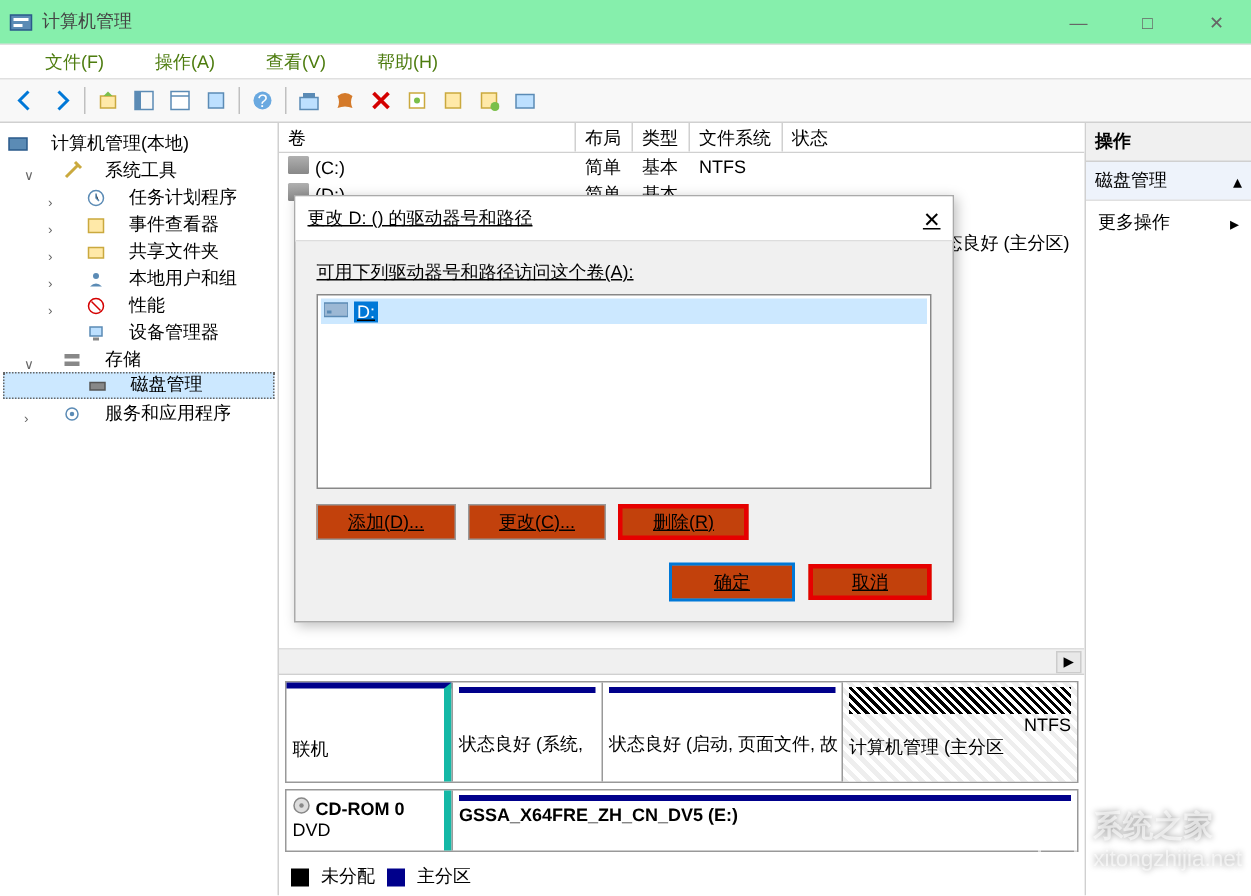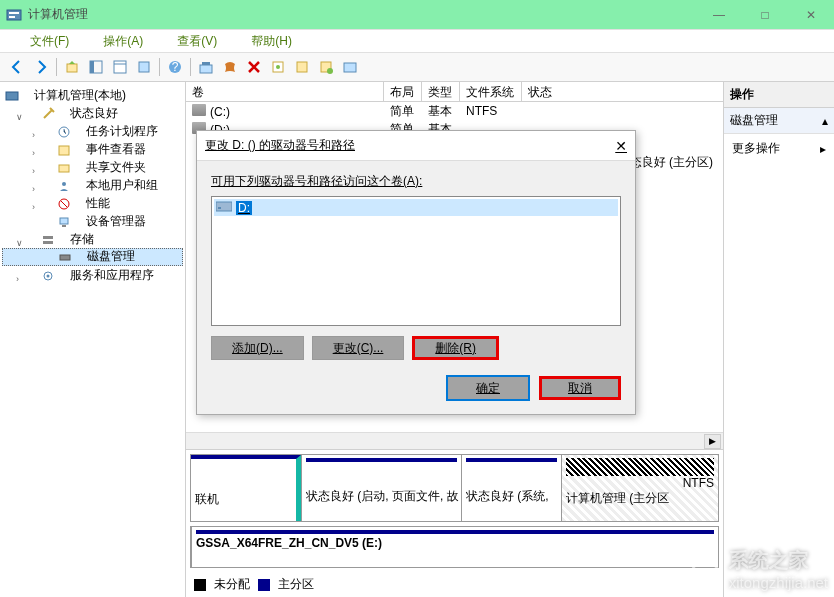--- a/index.html
+++ b/index.html
@@ -66,30 +66,30 @@
 .dlg-title { height: 30px; background: #fff; display: flex; align-items: center; padding: 0 8px; border-bottom: 1px solid #ddd; }
 .dlg-title .t { flex: 1; }
 .dlg-title .xbtn { width: 30px; text-align: right; font-size: 14px; }
 .dlg-body { padding: 12px 14px 6px 14px; }
 .dlg-body .msg { margin-bottom: 6px; }
 .listbox { background: #fff; border: 1px solid #888; height: 130px; padding: 2px; }
 .listbox .item { display: flex; align-items: center; gap: 4px; padding: 1px 2px; }
 .listbox .item.sel { background: #cce8ff; }
 .listbox .item.sel .lbl { background: #0078d7; color: #fff; padding: 0 2px; }
 .btn-row { display: flex; gap: 8px; margin-top: 10px; }
-.btn { min-width: 82px; height: 24px; border: 1px solid #999; background: #a3a3a3; display: inline-flex; align-items: center; justify-content: center; padding: 0 20px; }
+.btn { min-width: 82px; height: 24px; border: 1px solid #999; background: #c2410c; display: inline-flex; align-items: center; justify-content: center; padding: 0 20px; }
 .dlg-foot { display: flex; justify-content: flex-end; gap: 10px; padding: 10px 14px 14px 14px; }
 .hl-red { border: 3px solid #e60000; }
 .hl-blue { outline: 2px solid #0078d7; outline-offset: -1px; }
 
 
 .hscroll { height: 17px; background: #f0f0f0; border-top: 1px solid #ddd; display:flex; justify-content:flex-end; align-items:center; padding-right:2px; }
 .hscroll .ar { width:17px; height:15px; border:1px solid #ccc; background:#e8e8e8; display:flex; align-items:center; justify-content:center; font-size:9px; }
 
-.watermark { position: absolute; right: 6px; bottom: 6px; color: rgba(255,255,255,0.6); font-size: 18px; text-shadow: 0 0 4px rgba(0,0,0,0.4); z-index: 200; display:flex; align-items:center; gap:6px; }
+.watermark { position: absolute; right: 6px; bottom: 16px; color: rgba(255,255,255,0.6); font-size: 18px; text-shadow: 0 0 4px rgba(0,0,0,0.4); z-index: 200; display:flex; align-items:center; gap:6px; }
 .watermark svg { opacity:0.6; }
 </style>
 </head>
 <body>
 
 <div class="titlebar">
   <span class="app-icon">
     <svg width="16" height="16" viewBox="0 0 16 16">
         <rect x="1" y="3" width="14" height="10" fill="#5b8bb5" stroke="#2a5a8a"></rect>
         <rect x="3" y="5" width="10" height="2" fill="#fff"></rect>
@@ -211,21 +211,21 @@
         </span>
       <span>计算机管理(本地)</span>
     </div>
     <div class="tree-row indent1">
       <span class="twisty">∨</span>
       <span class="ticon">
           <svg width="14" height="14">
             <path d="M3 11 L11 3 M9 1 L13 5" stroke="#caa93e" stroke-width="2"></path>
           </svg>
         </span>
-      <span>状态良好</span>
+      <span>系统工具</span>
     </div>
     <div class="tree-row indent2">
         <span class="twisty">›</span>
         <span class="ticon">
           <svg width="12" height="12">
             <circle cx="6" cy="6" r="5" fill="none" stroke="#5b8bb5"></circle>
             <path d="M6 3 L6 6 L8 8" stroke="#5b8bb5"></path>
           </svg>
         </span>
         <span>任务计划程序</span>
@@ -339,26 +339,34 @@
     <div class="hscroll">
       <div class="ar">▶</div>
     </div>
 
     <div class="disk-area">
       <div class="disk-block" style="height:68px">
         <div class="disk-label" style="border-top:4px solid #00008b">
           <div style="margin-top:28px">联机</div>
         </div>
         <div class="disk-parts">
+          <div class="part" style="width:100px"><div class="bar"></div><div style="height:24px"></div><span>状态良好 (系统, </span></div>
           <div class="part" style="width:160px"><div class="bar"></div><div style="height:24px"></div><span>状态良好 (启动, 页面文件, 故</span></div>
-          <div class="part" style="width:100px"><div class="bar"></div><div style="height:24px"></div><span>状态良好 (系统, </span></div>
           <div class="part hatch" style="flex:1"><div class="bar"></div><div style="text-align:right">NTFS</div><span>计算机管理 (主分区</span></div>
         </div>
       </div>
       <div class="disk-block" style="height:42px">
+        <div class="disk-label">
+          <span><svg width="12" height="12">
+                <circle cx="6" cy="6" r="5" fill="#ddd" stroke="#888"></circle>
+                <circle cx="6" cy="6" r="1.5" fill="#888"></circle>
+              </svg></span>
+          <span class="dn">CD-ROM 0</span><br>
+          <span>DVD</span>
+        </div>
         <div class="disk-parts">
           <div class="part" style="flex:1"><div class="bar"></div><b>GSSA_X64FRE_ZH_CN_DV5  (E:)</b></div>
         </div>
       </div>
       <div class="legend">
         <span class="sw" style="background:#000"></span>
         <span>未分配</span>
         <span class="sw" style="background:#00008b"></span>
         <span>主分区</span>
       </div>

